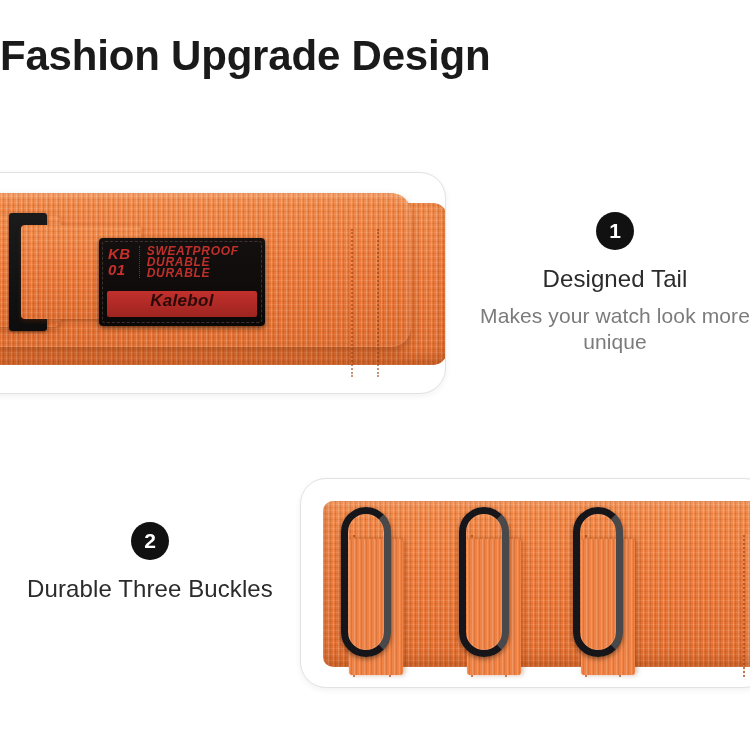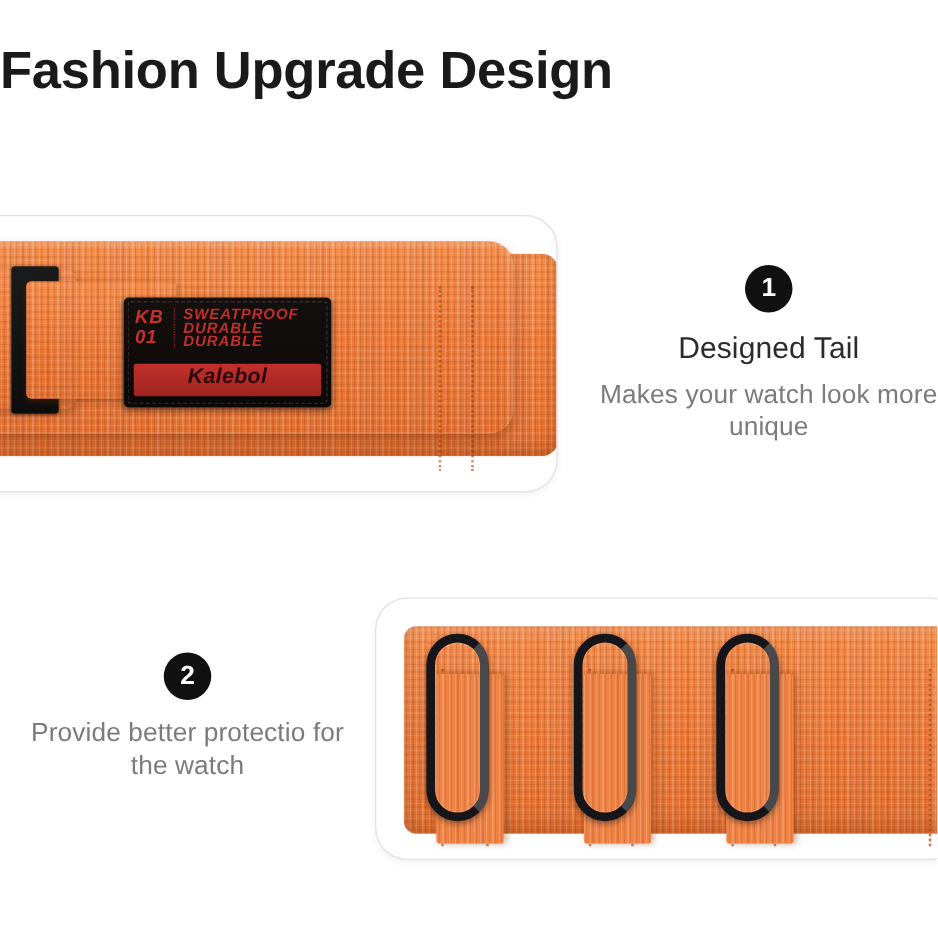--- a/index.html
+++ b/index.html
@@ -355,16 +355,16 @@
 
       <div class="buckle" style="left:40px;"></div>
       <div class="buckle" style="left:158px;"></div>
       <div class="buckle" style="left:272px;"></div>
 
     </div>
   </div>
 
   <div class="feature feature-2">
     <div class="badge">2</div>
-    <div class="feature-desc">Provide better protectio for the watch</div>
+    <div class="feature-title">Durable Three Buckles</div>
   </div>
 
 </div>
 
 </body></html>

